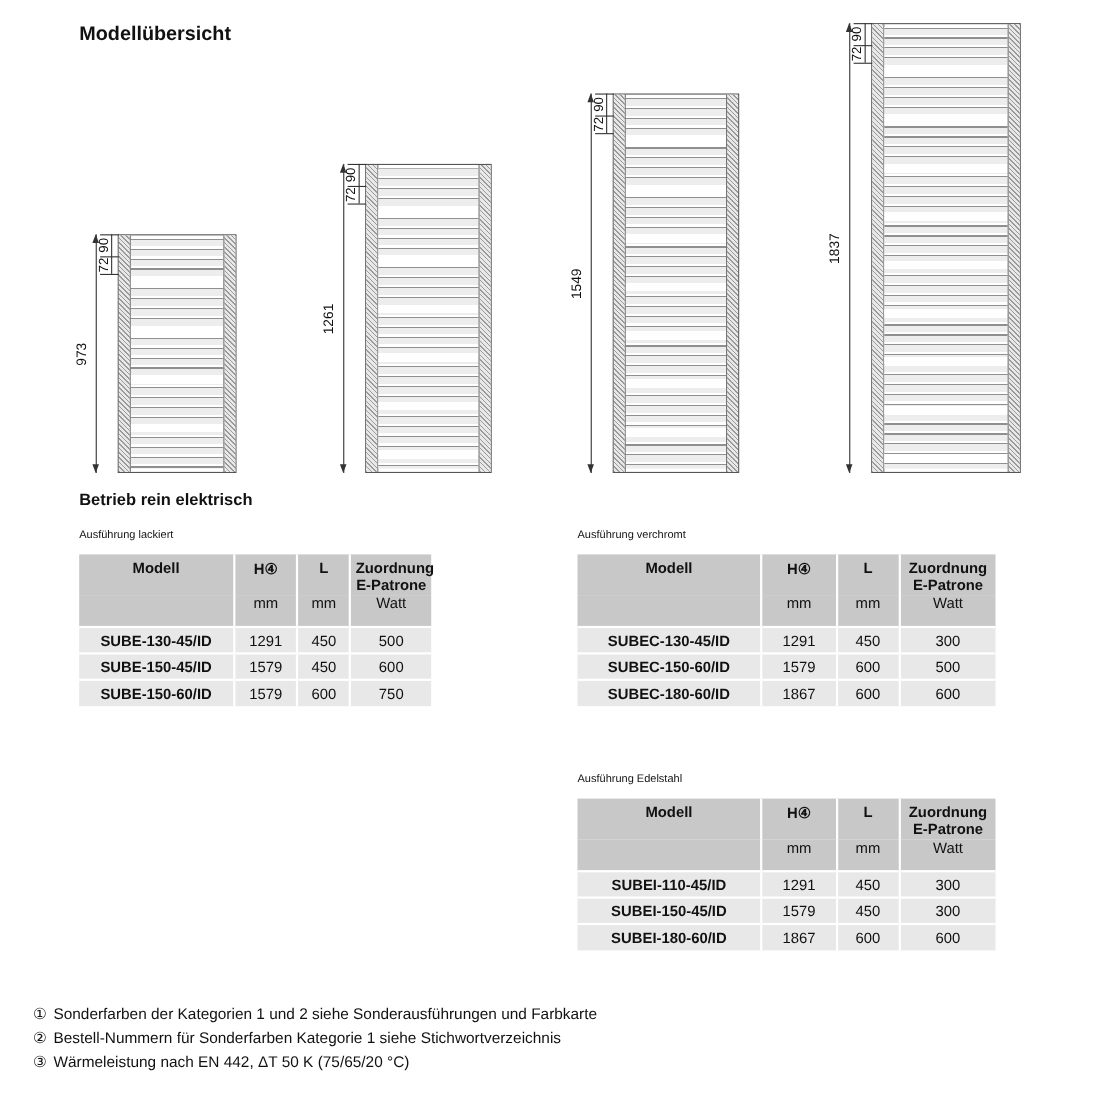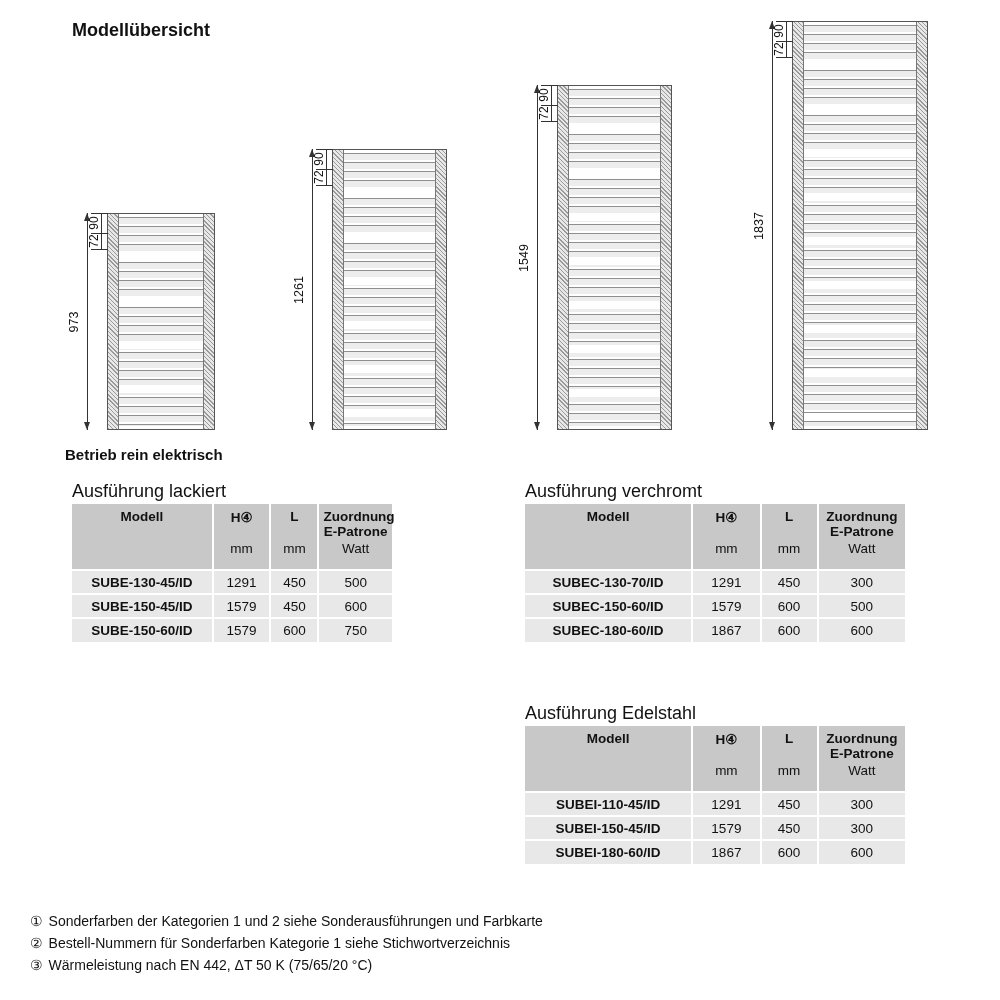--- a/index.html
+++ b/index.html
@@ -1,21 +1,21 @@
 <!DOCTYPE html>
 <html><head>
 <meta charset="utf-8">
 <style>
   html,body{margin:0;padding:0;background:#fff;}
   body{width:1000px;height:1000px;font-family:"Liberation Sans",sans-serif;color:#111;}
   .page{position:relative;width:1000px;height:1000px;background:#fff;overflow:hidden;}
 
   .page-title{position:absolute;left:72px;top:20px;font-size:18px;font-weight:bold;}
   .section-heading{position:absolute;font-size:15px;font-weight:bold;}
-  .table-title{position:absolute;font-size:18px;}
+  .table-title{position:absolute;font-size:10px;}
 
   
   #diagrams{position:absolute;left:0;top:0;width:1000px;height:1000px;}
   .radiator{position:absolute;border:1px solid #555;background:#fff;display:flex;box-sizing:border-box;}
   .rail{width:11px;background:repeating-linear-gradient(45deg,#9a9a9a 0 1px,#e8e8e8 1px 3px);box-sizing:border-box;}
   .rail.l{border-right:1px solid #777;}
   .rail.r{border-left:1px solid #777;}
   .bars{flex:1;margin:3px 0;background:
       repeating-linear-gradient(to bottom, rgba(255,255,255,0) 0 36px, #fff 36px 44px),
       repeating-linear-gradient(to bottom, #8f8f8f 0 1px, #ededed 1px 7px, #ffffff 7px 9px);}
@@ -103,21 +103,21 @@
       <div class="arr down" style="left: 769px; top: 422px;"></div>
       <div class="dlabel" style="left: 729px; top: 216.5px;">1837</div>
       <div class="dvl" style="left: 786px; top: 21px; height: 36px;"></div>
       <div class="dtick" style="left: 776px; top: 21px; width: 17px;"></div>
       <div class="dtick" style="left: 776px; top: 41px; width: 17px;"></div>
       <div class="dtick" style="left: 776px; top: 57px; width: 17px;"></div>
       <div class="dlabel small" style="left: 764px; top: 23px;">90</div>
       <div class="dlabel small" style="left: 764px; top: 41px;">72</div>
     </div>
 
-  <div class="section-heading" style="left:65px;top:446px;">Betrieb rein elektrisch</div>
+  <div class="section-heading" style="left:72px;top:446px;">Betrieb rein elektrisch</div>
 
   <div class="table-title" style="left:72px;top:481px;">Ausführung lackiert</div>
   <table class="spec" style="left:72px;top:504px;width:320px;">
       <colgroup>
         <col style="width: 44%;">
         <col style="width: 18%;">
         <col style="width: 15%;">
         <col style="width: 23%;">
       </colgroup>
       <thead>
@@ -175,21 +175,21 @@
         </tr>
         <tr class="units">
           <th></th>
           <th>mm</th>
           <th>mm</th>
           <th>Watt</th>
         </tr>
       </thead>
       <tbody>
         <tr>
-          <td class="model">SUBEC-130-70/ID</td>
+          <td class="model">SUBEC-130-45/ID</td>
           <td>1291</td>
           <td>450</td>
           <td>300</td>
         </tr>
         <tr>
           <td class="model">SUBEC-150-60/ID</td>
           <td>1579</td>
           <td>600</td>
           <td>500</td>
         </tr>

